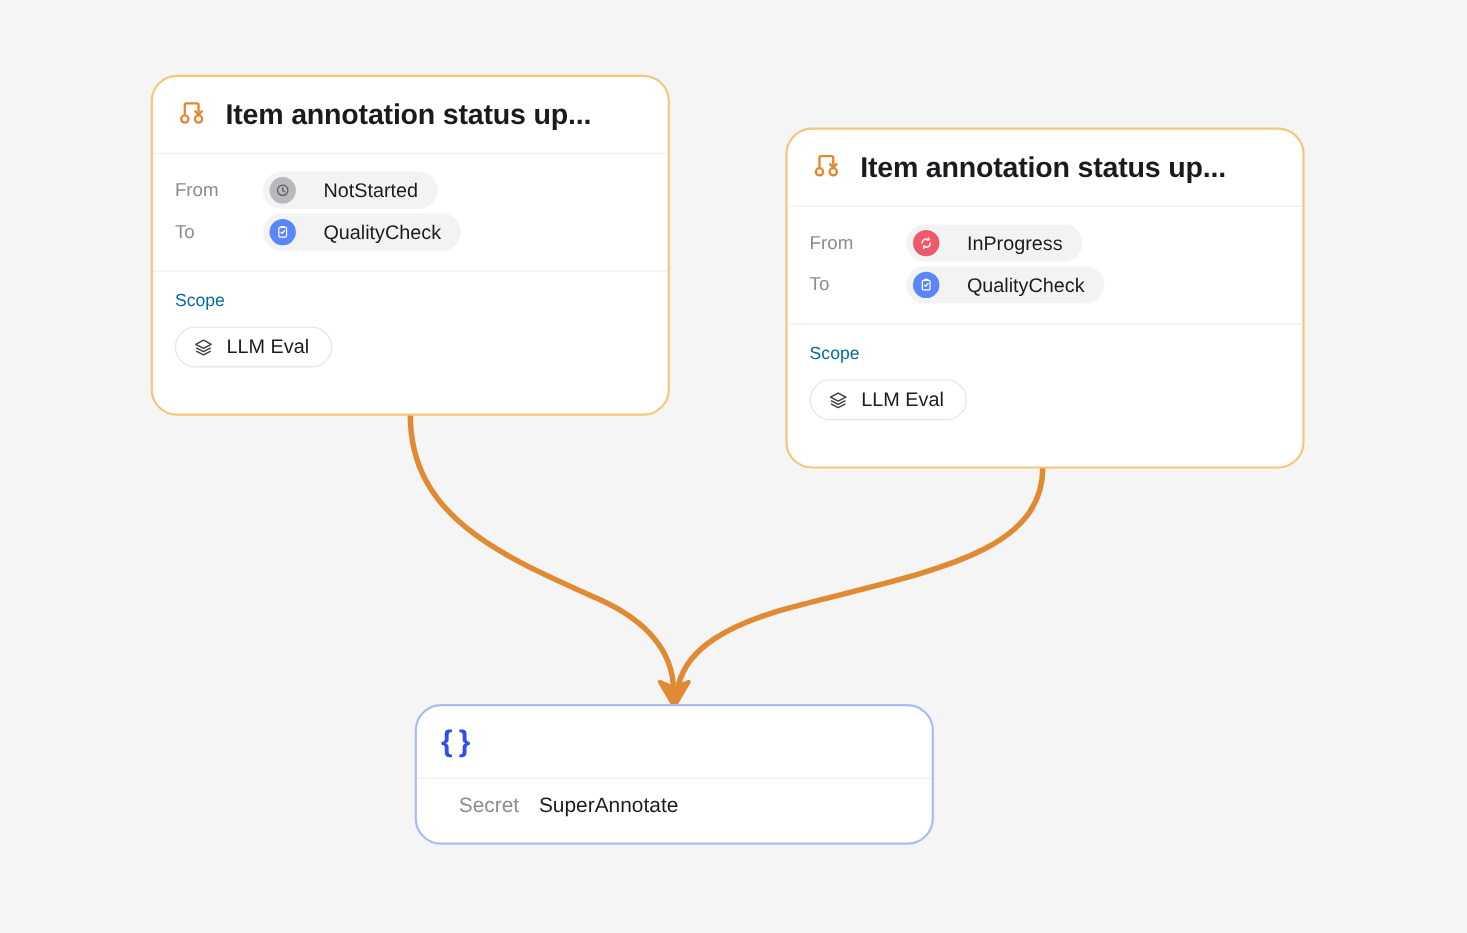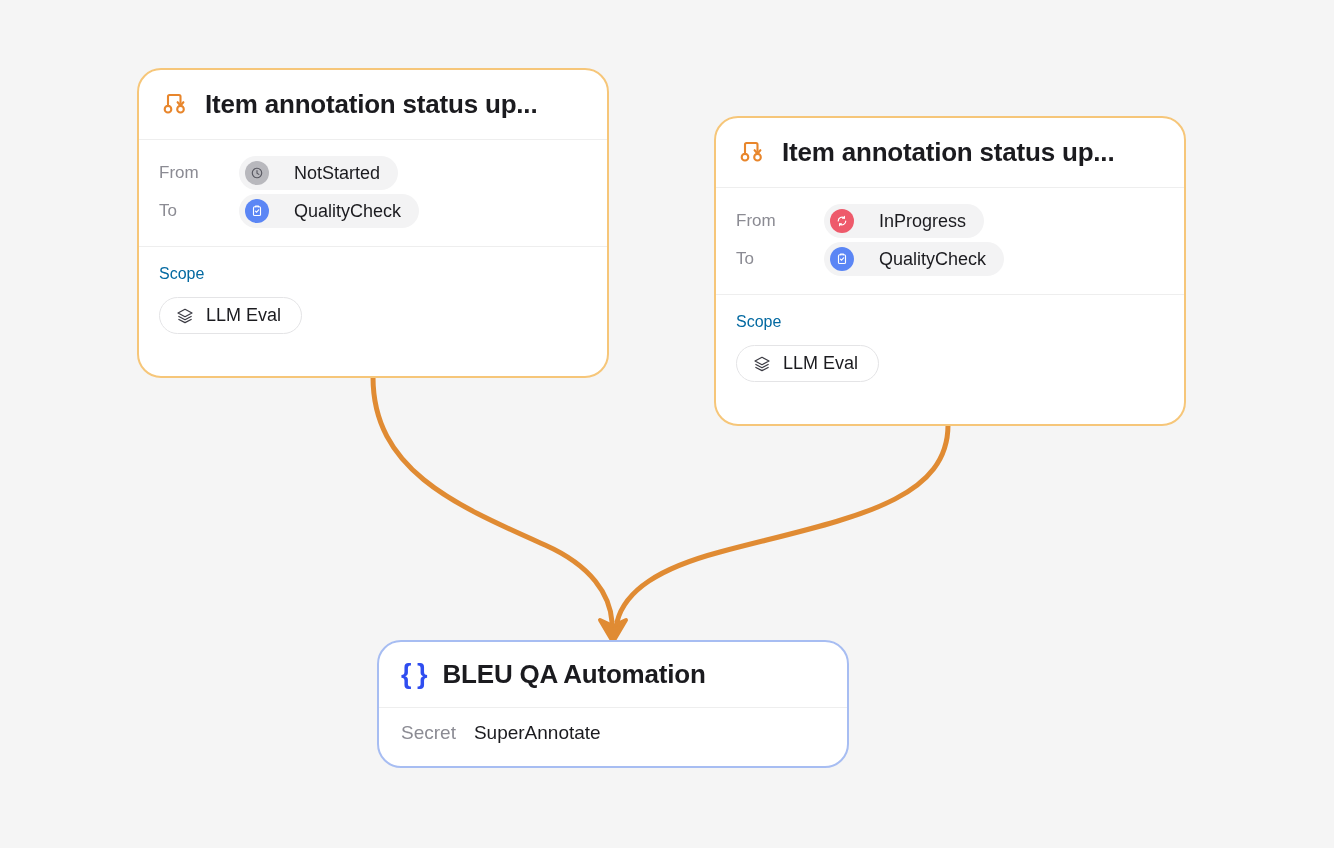--- a/index.html
+++ b/index.html
@@ -147,20 +147,21 @@
     display: flex;
     align-items: center;
     gap: 18px;
     height: 50px;
     padding: 0 22px;
     box-sizing: border-box;
   }
   .secret-key {
     font-size: 19px;
     color: #8b8b93;
+    margin-left: 16px;
   }
   .secret-val {
     font-size: 19px;
     color: #1b1b1f;
   }
 </style>
 </head>
 <body>
 
 <div id="canvas">
@@ -286,21 +287,20 @@
         </span>
         <span class="label">LLM Eval</span>
       </span>
     </div>
   </div>
 
   <div class="node action" style="left:377px; top:640px; width:472px; height:128px;">
 
     <div class="node-header" style="height:66px; gap:16px; padding-left:22px;">
       <span class="brace-icon">{ }</span>
-      <span class="node-title">BLEU QA Automation</span>
     </div>
 
     <div class="secret-row">
       <span class="secret-key">Secret</span>
       <span class="secret-val">SuperAnnotate</span>
     </div>
   </div>
 
 </div>
 

